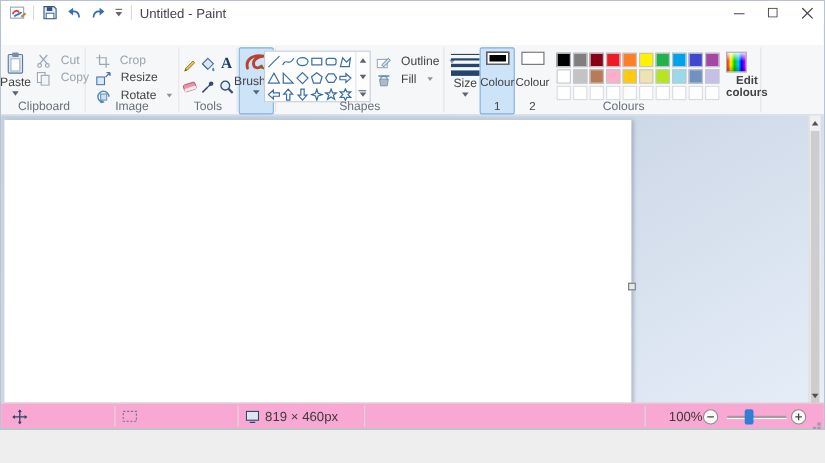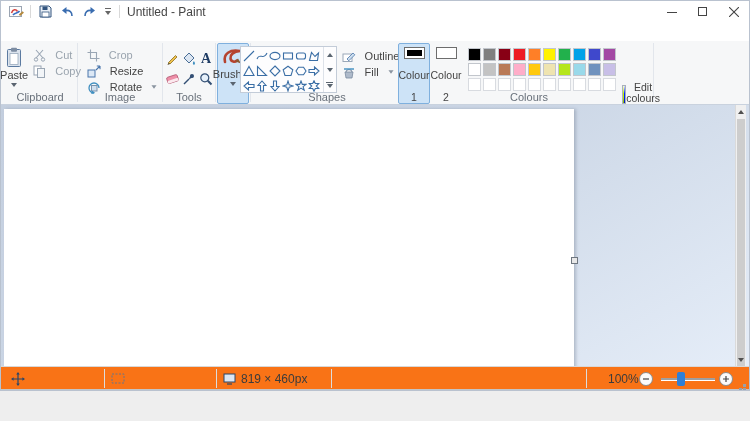--- a/index.html
+++ b/index.html
@@ -79,21 +79,21 @@
     border:1px solid transparent; border-radius:2px; margin-right:0; }
   .colour-btn.selected { background:#cde3f7; border-color:#7fb0de; }
   .swatch-big { width:21px; height:21px; border:1px solid #6d6d6d; box-shadow:inset 0 0 0 2px #fff; }
   .colour-btn .clabel { font-size:10.5px; line-height:11px; color:#444; margin-top:11px;text-align:right; }
 
   .palette { display:grid; grid-template-columns:repeat(10,13px); grid-auto-rows:13px;
     gap:2px; margin:5px 6px 0 6px; align-self:flex-start; }
   .pcell { width:13px; height:13px; border:1px solid #c2c6cc; }
   .pcell.empty { background:#fff; border-color:#d8dbe0; }
 
-  .editcol-btn, .p3d-btn { display:flex; flex-direction:row; align-items:flex-end; padding-top:4px; }
+  .editcol-btn, .p3d-btn { display:flex; flex-direction:column; align-items:flex-start; padding-top:4px;font-weight:bold; }
   .editcol-btn { width:38px; }
   .p3d-btn { width:50px; }
   .editcol-icon { width:19px; height:19px; border:1px solid #a8b0ba;
     background:
       linear-gradient(180deg, rgba(255,255,255,.85) 0%, rgba(255,255,255,0) 45%, rgba(0,0,0,0) 65%, rgba(0,0,0,.28) 100%),
       linear-gradient(90deg,#f00,#ff0 20%,#0c0 40%,#0cf 60%,#00f 78%,#f0f 100%); }
   .two-line { font-size:10.5px; line-height:11px; color:#444; text-align:center; margin-top:2px; }
 
   
   .workspace { position:absolute; top:104px; left:0; right:0; bottom:24px;
@@ -104,21 +104,21 @@
     background:#e8e8e8; border:1px solid #6f7780; }
   .vscroll { position:absolute; top:0; bottom:0; right:3px; width:11px; background:#f0f0f0;
     border-left:1px solid #dadada; }
   .vscroll .arrow { position:absolute; left:0; right:0; height:13px; display:flex; align-items:center; justify-content:center; }
   .vscroll .arrow.up { top:0; } .vscroll .arrow.down { bottom:0; }
   .vthumb { position:absolute; left:1px; right:1px; top:14px; height:258px; background:#cdcdcd; }
   .chev { width:0; height:0; border-left:3px solid transparent; border-right:3px solid transparent; }
   .chev.up { border-bottom:4px solid #505050; } .chev.down { border-top:4px solid #505050; }
 
   
-  .statusbar { position:absolute; bottom:0; left:0; right:0; height:24px; background:#f97316;
+  .statusbar { position:absolute; bottom:0; left:0; right:0; height:24px; background:#f9a8d4;
     border-top:1px solid #d8d8d8; box-shadow:inset 0 -1px 0 #c4c4c4; font-size:12px; color:#3c3c3c; }
   .ssep { position:absolute; top:2px; bottom:2px; width:1px; background:#dcdcdc; }
   .sitem { position:absolute; top:0; height:100%; display:flex; align-items:center; }
   .zoom-circle { width:14px; height:14px; border-radius:50%; border:1px solid #8c8c8c; background:#fbfbfb;
     display:flex; align-items:center; justify-content:center; }
   .slider-track { position:absolute; left:660px; top:11px; width:54px; height:2px;
     background:#9f9f9f; box-shadow:0 1px 0 #fff; }
   .slider-thumb { position:absolute; left:676px; top:5px; width:8px; height:14px;
     background:#2f7fd6; border-radius:2px; }
   .grip { position:absolute; right:3px; bottom:3px; width:3px; height:3px; background:#9aa0a8;
@@ -446,20 +446,32 @@
               </svg>
           </span>
           <span>Fill</span>
           <span class="tri-down"></span>
         </div>
       </div>
       <div class="group-label">Shapes</div>
     </div>
     <div class="vsep"></div>
 
+    <div class="group g-size">
+      <div class="bigbtn">
+        <span class="size-icon">
+          <i style="height:1px"></i>
+            <i style="height:2px"></i>
+            <i style="height:3px"></i>
+            <i style="height:5px"></i>
+        </span>
+        <span class="blabel">Size</span>
+        <span class="tri-down"></span>
+      </div>
+    </div>
     <div class="vsep"></div>
 
     <div class="group g-colours">
       <div class="colour-btn selected">
         <span class="swatch-big" id="swatch-colour1" style="background: rgb(0, 0, 0);"></span>
         <span class="clabel">Colour</span>
         <span class="clabel">1</span>
       </div>
       <div class="colour-btn">
         <span class="swatch-big" id="swatch-colour2" style="background: rgb(255, 255, 255);"></span>

